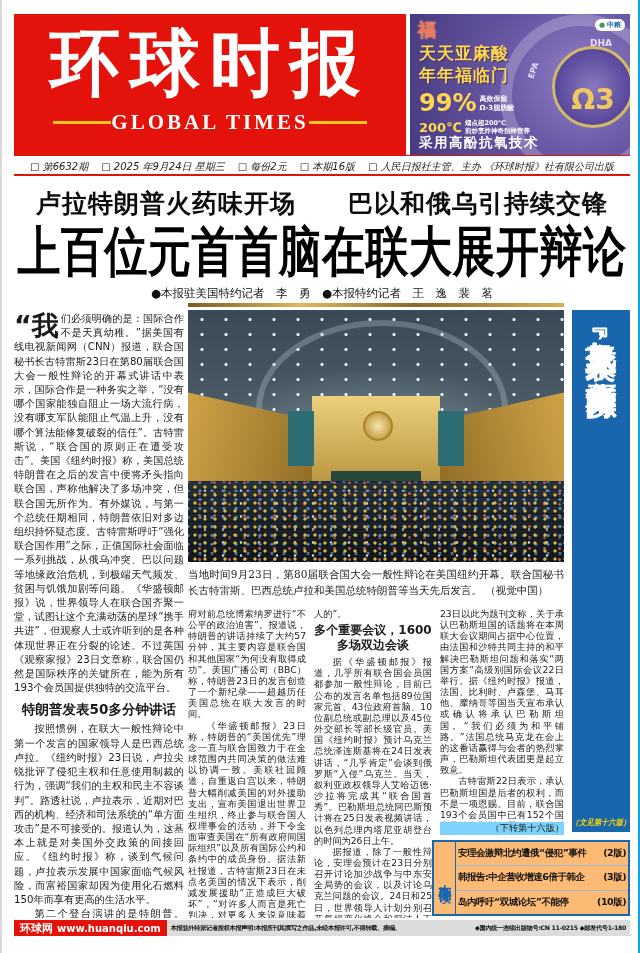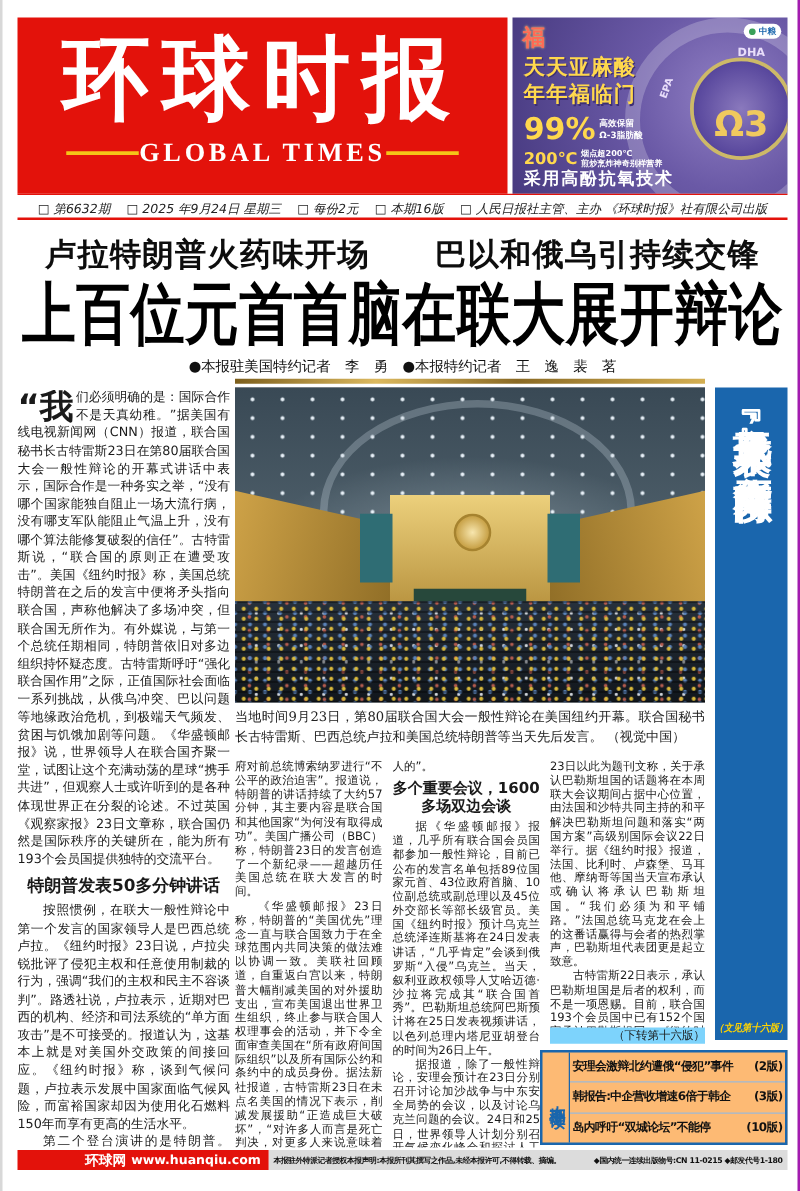--- a/index.html
+++ b/index.html
@@ -1,17 +1,17 @@
 <!DOCTYPE html>
 <html><head>
 <meta charset="utf-8">
 <style>
   html,body{margin:0;padding:0;background:#f2f2f2;}
   .page{position:relative;width:640px;height:953px;background:#fff;margin:0 auto;overflow:hidden;
-        font-family:"DejaVu Sans",sans-serif;border-left:2px solid #d8d8d8;border-right:2px solid #a21caf;box-sizing:border-box;}
+        font-family:"DejaVu Sans",sans-serif;border-left:2px solid #d8d8d8;border-right:2px solid #0ea5e9;box-sizing:border-box;}
   
   .masthead{position:absolute;left:12px;top:14px;width:392px;height:141px;background:#e3120b;color:#fff;text-align:center;overflow:hidden;}
   .m-title{font-family:"DejaVu Serif",serif;font-size:70px;font-weight:700;line-height:90px;letter-spacing:10px;margin-top:4px;transform:scaleY(1.04);}
   .m-sub{display:flex;align-items:center;justify-content:center;margin-top:2px;}
   .m-sub-text{font-family:"Liberation Serif",serif;font-weight:700;font-size:21px;letter-spacing:3px;}
   .m-line{width:58px;height:3px;background:#f5c518;}
   
   .ad{position:absolute;left:408px;top:14px;width:220px;height:141px;color:#fff;overflow:hidden;
       background:radial-gradient(circle at 78% 45%,#9180c4 0%,#6a59a6 40%,#473a80 100%);}
   .ad-ring{position:absolute;right:-34px;top:0;width:140px;height:140px;border-radius:50%;border:12px solid rgba(255,255,255,.22);}
@@ -97,21 +97,21 @@
   .digest{position:absolute;left:430px;top:840px;width:198px;height:76px;border:2px solid #1a66ad;box-sizing:border-box;display:flex;background:#fdba74;}
   .digest-label{width:21px;border-right:1px solid #1a66ad;color:#1a66ad;font-weight:900;font-size:13px;
                 writing-mode:vertical-rl;display:flex;align-items:center;justify-content:center;letter-spacing:2px;}
   .digest-items{flex:1;display:flex;flex-direction:column;overflow:hidden;}
   .digest-item{flex:1;display:flex;justify-content:space-between;align-items:center;padding:0 2px;
                font-size:9.5px;font-weight:800;letter-spacing:-0.5px;white-space:nowrap;border-bottom:1px solid #9db9d6;color:#111;}
   .digest-item:last-child{border-bottom:none;}
   
   .footer{position:absolute;left:12px;top:920px;width:616px;height:16px;display:flex;}
   .footer-site{background:#e3120b;color:#fff;display:flex;align-items:center;gap:4px;padding:0 6px;white-space:nowrap;}
-  .footer-site-name{font-size:11px;font-weight:900;margin-left:48px;}
+  .footer-site-name{font-size:11px;font-weight:900;}
   .footer-site-url{font-size:10px;font-weight:700;}
   .footer-strip{flex:1;background:#dcdcdc;display:flex;align-items:center;justify-content:space-between;
                 padding:0 4px;font-size:6.2px;font-weight:700;color:#111;white-space:nowrap;letter-spacing:-0.3px;overflow:hidden;}
 </style>
 </head>
 <body>
 
 <div class="page">
 
   <div class="masthead">

